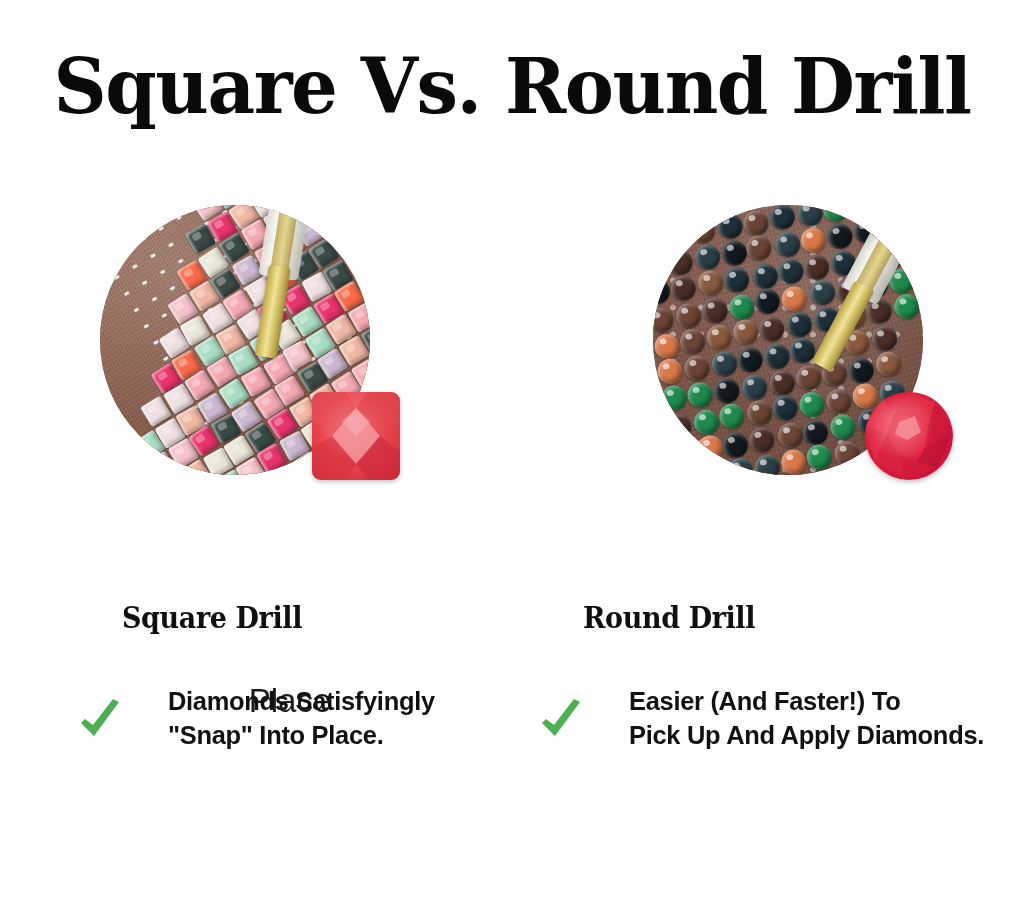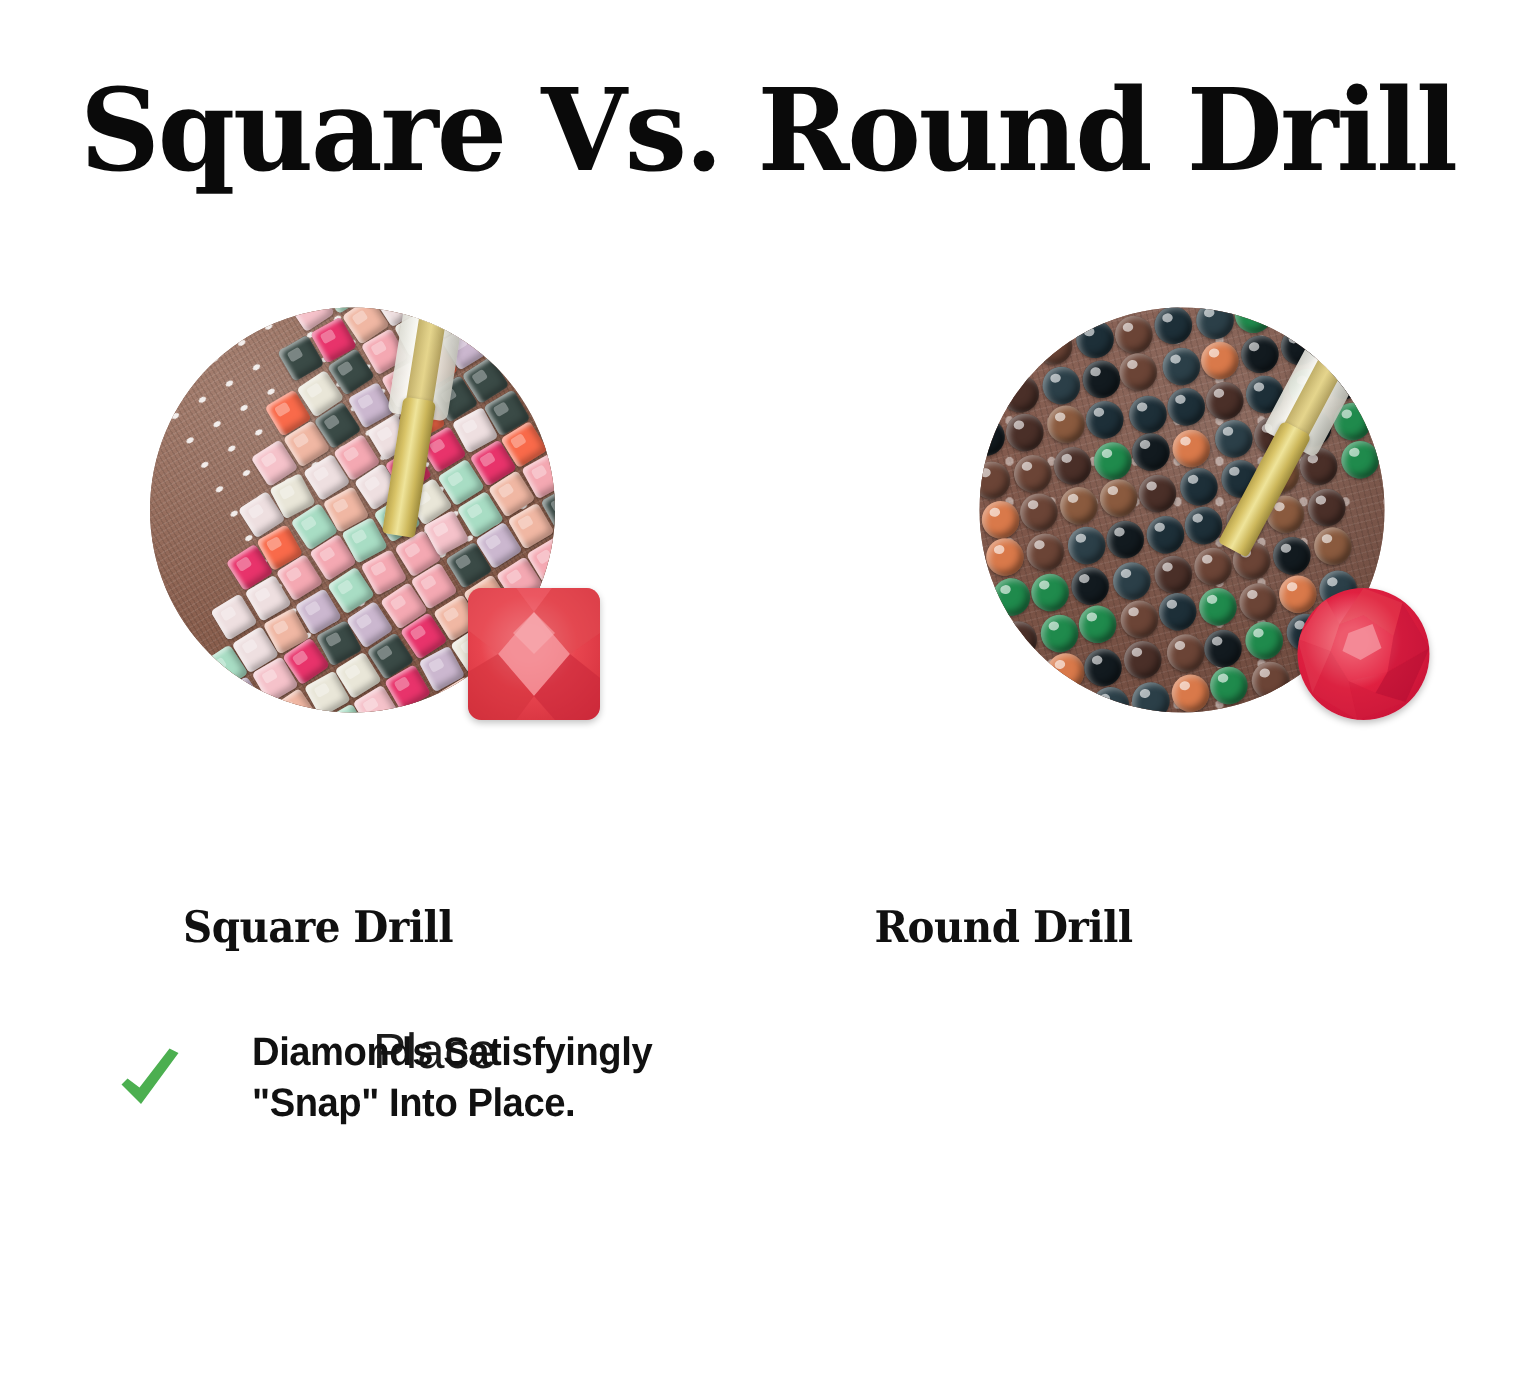--- a/index.html
+++ b/index.html
@@ -608,16 +608,23 @@
     </div>
 
   </div>
 </div>
 
 <div class="compare-col" id="col-round">
   <div class="col-heading">Round Drill</div>
 
   <div class="bullet-list">
 
+    <div class="bullet-item">
+      <svg class="check-icon" viewBox="0 0 44 46">
+        <path d="M3 25 L16 38 L41 4 L35 1 L15 27 L7 21 Z" fill="#4caf50"></path>
+      </svg>
+      <div class="bullet-text">Easier (And Faster!) To
+Pick Up And Apply Diamonds.</div>
+    </div>
 
 
   </div>
 </div>
 
 </body></html>

